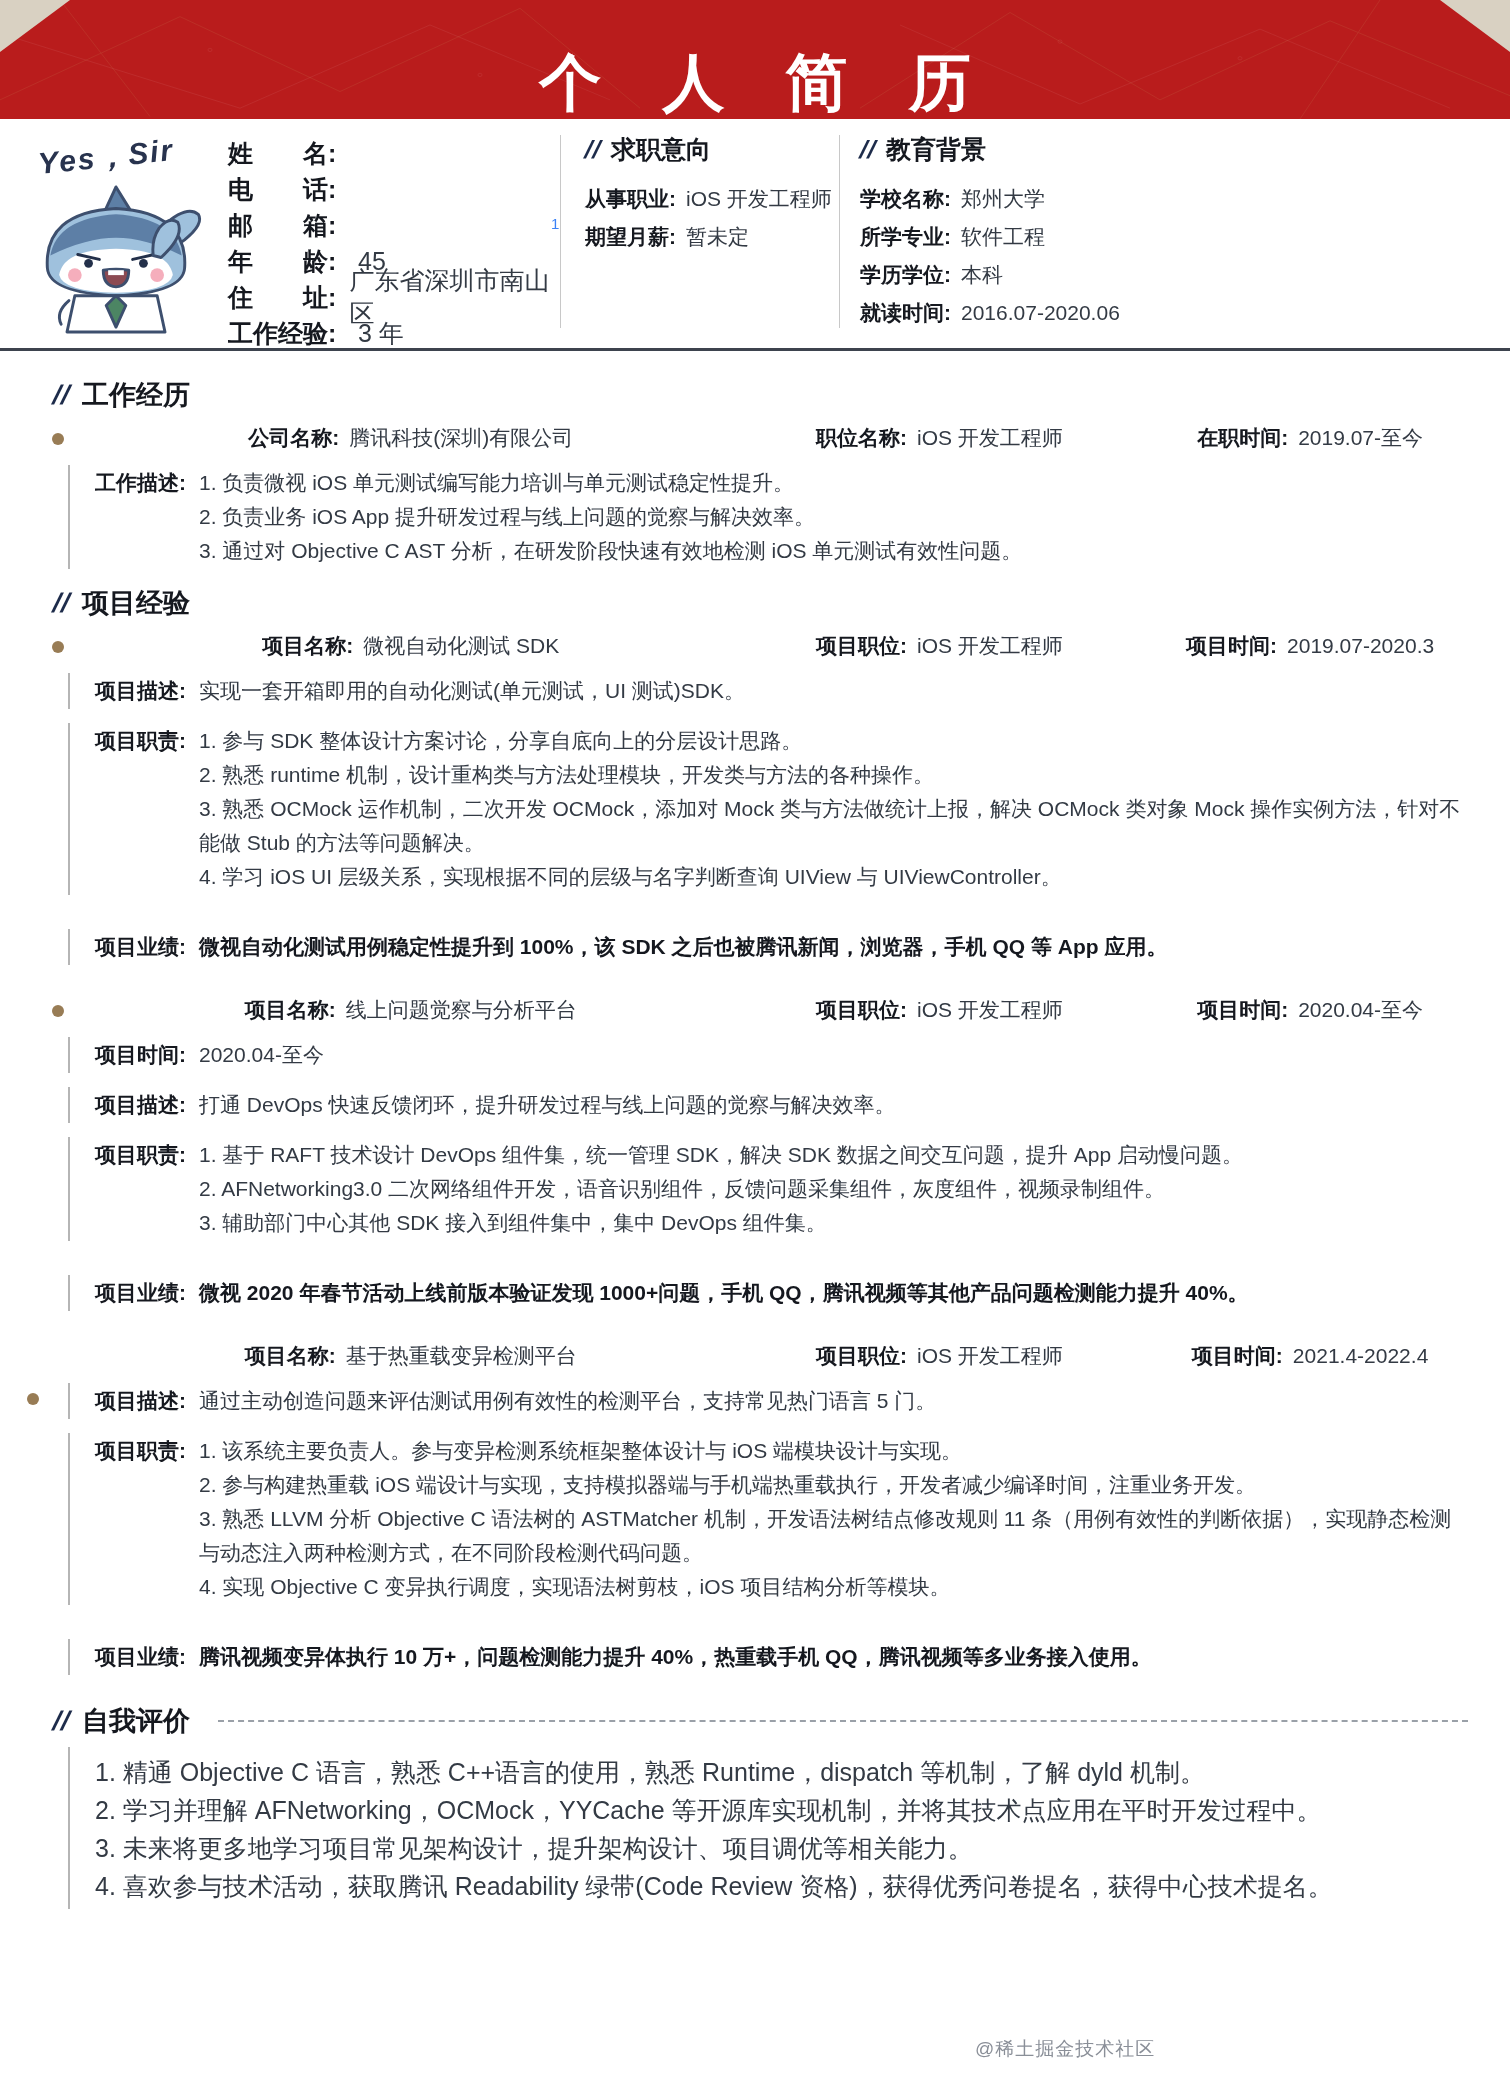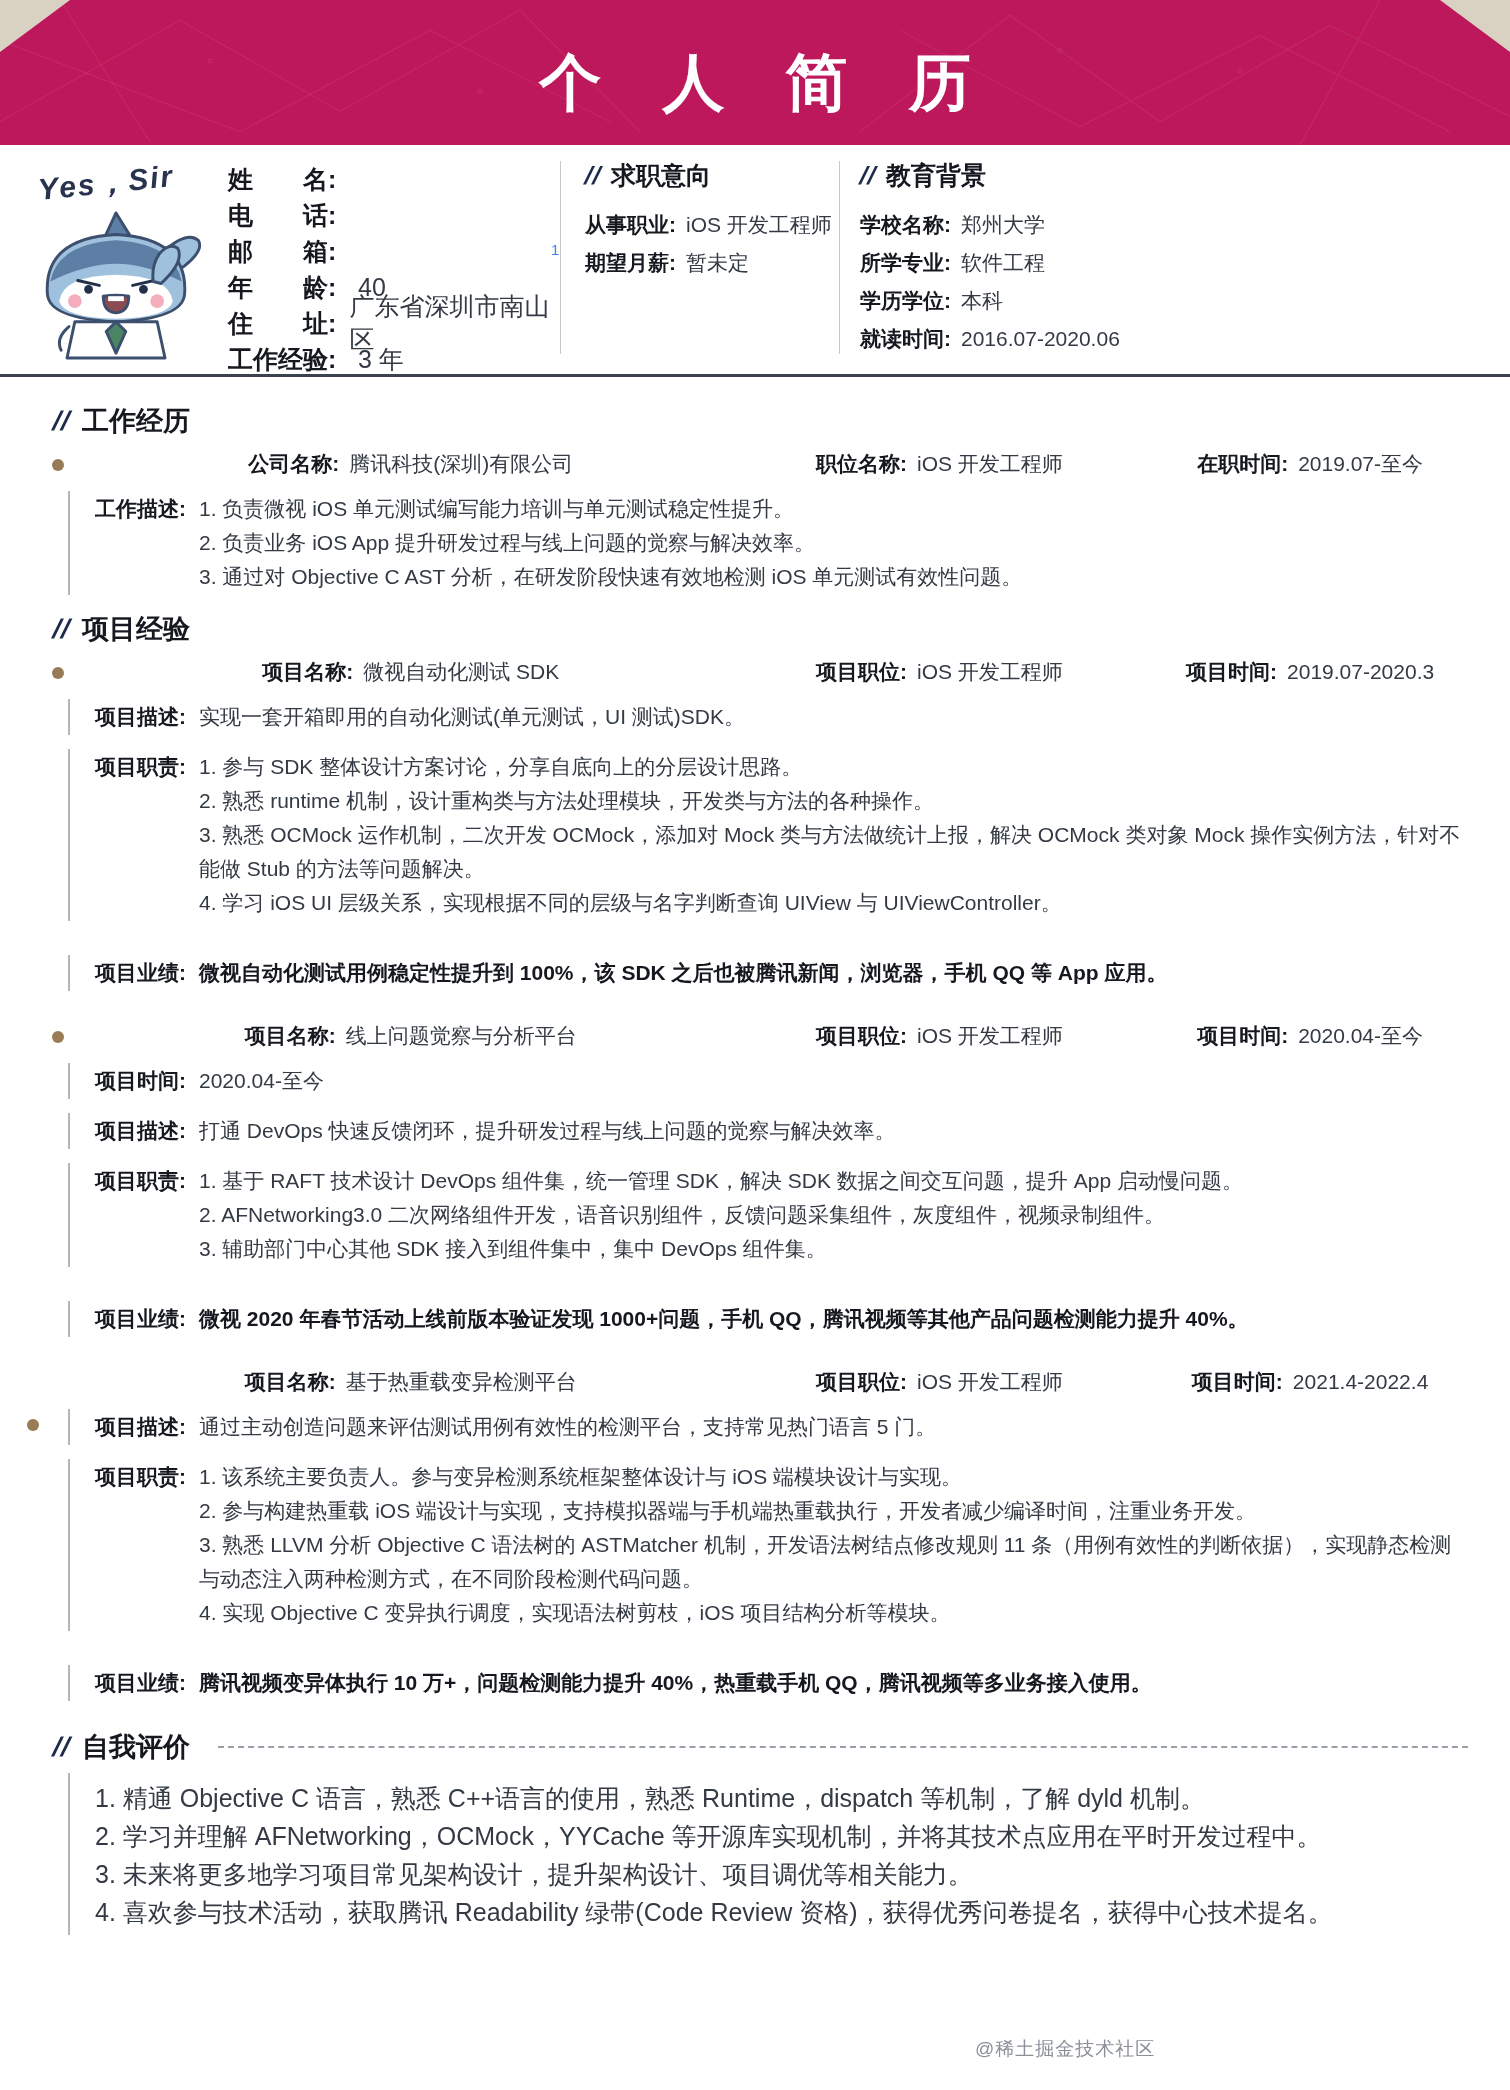--- a/index.html
+++ b/index.html
@@ -5,21 +5,21 @@
   * { box-sizing: border-box; margin: 0; padding: 0; }
   html,body { background:#ffffff; }
   body {
     width:1510px; min-height:2090px; position:relative;
     font-family:"Liberation Sans","DejaVu Sans",sans-serif;
     color:#2a2d33;
   }
   .page { position:relative; width:1510px; min-height:2090px; overflow:hidden; }
 
   
-  .banner { position:relative; height:145px; background:#be185d; overflow:hidden; }
+  .banner { position:relative; height:119px; background:#b91c1c; overflow:hidden; }
   .banner-pattern { position:absolute; inset:0; width:100%; height:100%; }
   .banner-title {
     position:relative; z-index:2; text-align:center; padding-top:52px;
     font-size:62px; font-weight:700; color:#ffffff; letter-spacing:22px;
     text-indent:22px; line-height:1;
   }
   .corner { position:absolute; top:0; width:0; height:0; z-index:3; }
   .corner-l { left:0; border-top:52px solid #d9d1c2; border-right:70px solid transparent; }
   .corner-r { right:0; border-top:52px solid #d9d1c2; border-left:70px solid transparent; }
 
@@ -141,21 +141,21 @@
       <div class="field-row">
         <span class="f-label">电　　话:</span>
         <span class="f-value"></span>
       </div>
       <div class="field-row">
         <span class="f-label">邮　　箱:</span>
         <span class="f-value"></span>
       </div>
       <div class="field-row">
         <span class="f-label">年　　龄:</span>
-        <span class="f-value">40</span>
+        <span class="f-value">45</span>
       </div>
       <div class="field-row">
         <span class="f-label">住　　址:</span>
         <span class="f-value">广东省深圳市南山区</span>
       </div>
       <div class="field-row">
         <span class="f-label">工作经验:</span>
         <span class="f-value">3 年</span>
       </div>
     </div>

